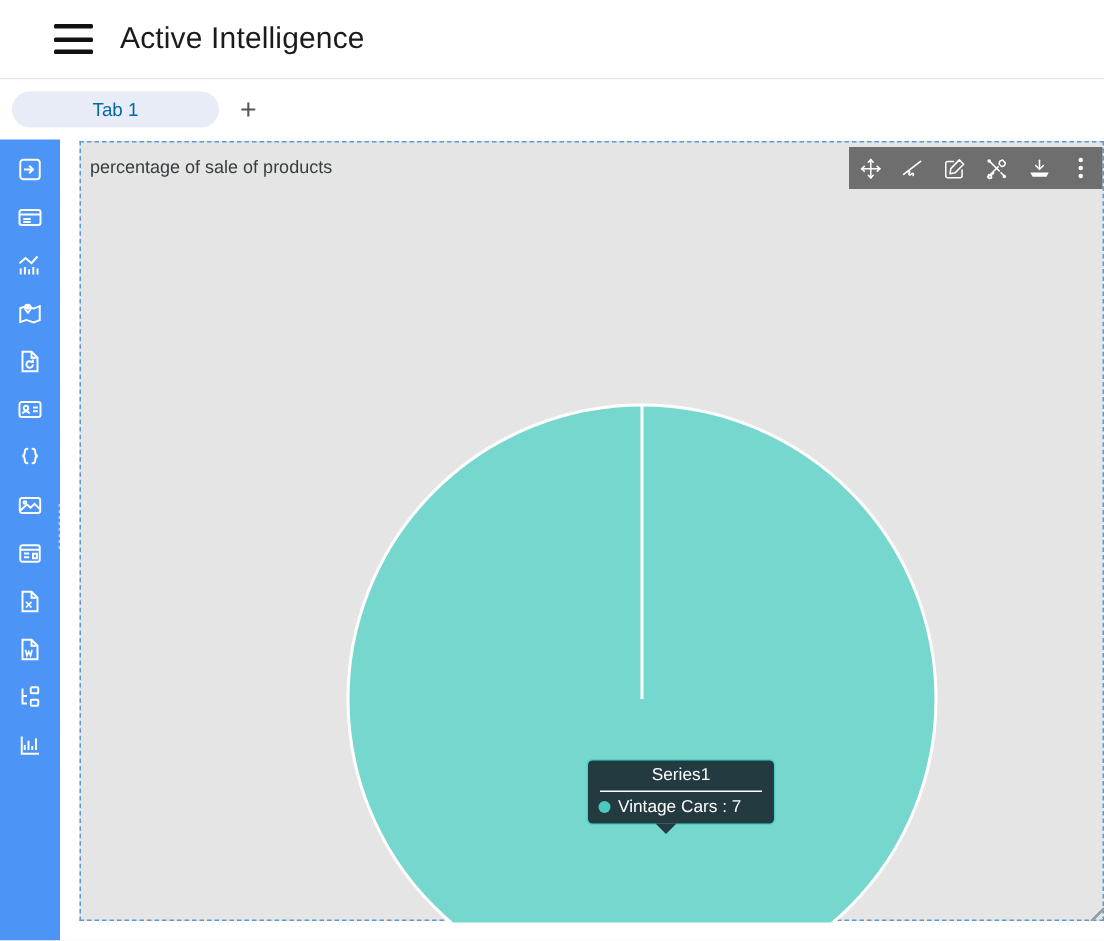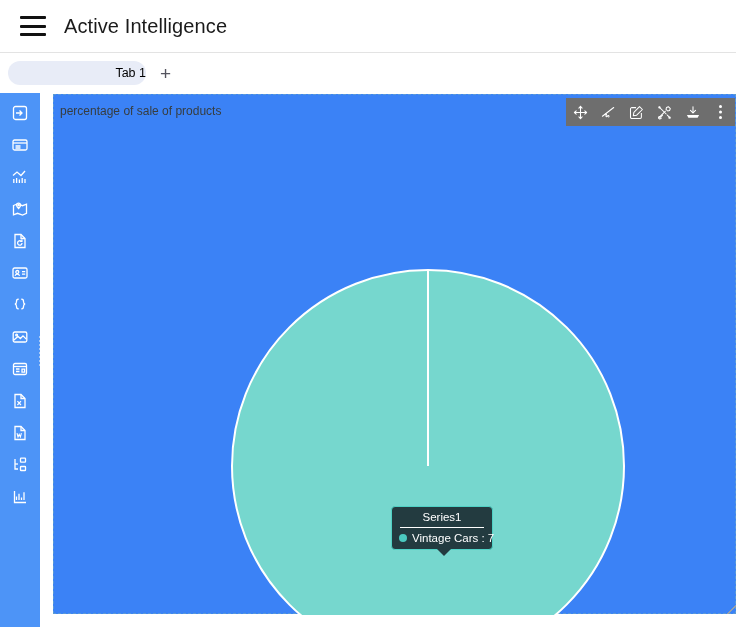--- a/index.html
+++ b/index.html
@@ -10,21 +10,21 @@
     overflow: hidden;
   }
 
   
   #app-header {
     height: 53px;
     display: flex;
     align-items: center;
     background: #ffffff;
     border-bottom: 1px solid #e3e3e3;
-    padding-left: 20px;
+    padding-left: 36px;
   }
   #hamburger-icon {
     width: 26px; height: 20px;
     display: flex; flex-direction: column; justify-content: space-between;
     cursor: pointer;
     flex: 0 0 auto;
   }
   #hamburger-icon span { display: block; height: 3px; background: #111; border-radius: 1px; }
   #app-title {
     margin-left: 18px;
@@ -54,23 +54,23 @@
     white-space: nowrap;
     cursor: pointer;
     border: none;
   }
   #layer-chip .caret { margin-left: 6px; font-size: 9px; line-height: 1; }
   #tab-1 {
     background: #e8ecf7;
     border-radius: 12px;
     height: 24px;
     width: 138px;
-    display: flex; align-items: center; justify-content: flex-end;
+    display: flex; align-items: center; justify-content: center;
     font-size: 12.5px;
-    color: #000000;
+    color: #0369a1;
     cursor: pointer;
   }
   #add-tab-button {
     color: #55555f;
     font-size: 19px;
     line-height: 1;
     background: none; border: none;
     cursor: pointer;
     padding: 0 4px;
   }
@@ -108,21 +108,21 @@
   }
   #sidebar-grip i { background: #a8c9f5; display: block; width: 2px; height: 2px; }
 
   
   #canvas-area { flex: 1; position: relative; background: #ffffff; }
   #chart-panel {
     position: absolute;
     left: 13px; top: 1px;
     width: 683px; height: 520px;
     border: 1px dashed #5b9bd5;
-    background: #3b82f6;
+    background: #e5e5e5;
   }
   #chart-title {
     position: absolute;
     left: 6px; top: 9px;
     font-size: 12px;
     color: #373d3f;
     white-space: nowrap;
   }
 
   #chart-toolbar {
@@ -141,21 +141,21 @@
   }
   .tb-icon svg { display: block; }
 
   
   #pie-svg { position: absolute; left: 0; top: 0; }
 
   
   #chart-tooltip {
     position: absolute;
     left: 337px; top: 411px;
-    width: 102px;
+    width: 126px;
     background: #233b40;
     border: 1px solid #4fd1c5;
     border-radius: 4px;
     color: #ffffff;
     font-size: 11.5px;
     padding: 0 0 5px 0;
   }
   #tooltip-title {
     text-align: center;
     padding: 4px 0 4px;

